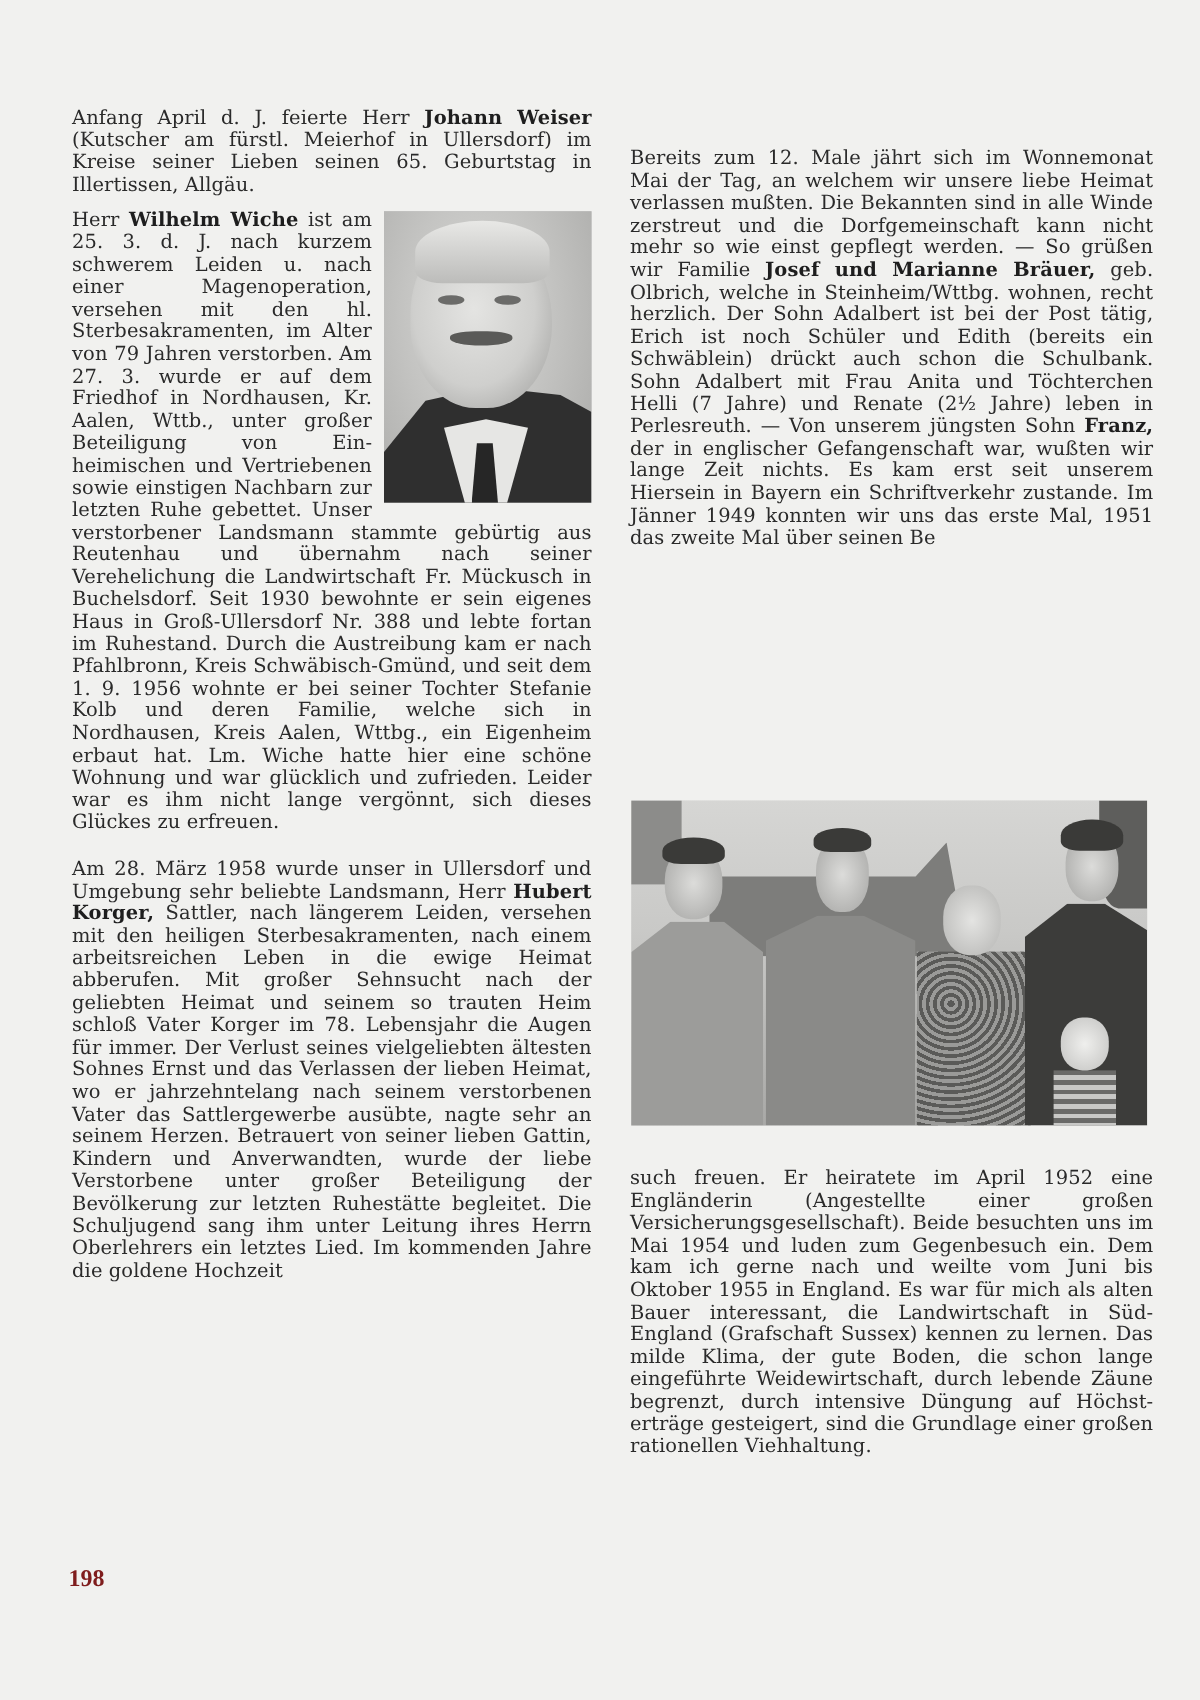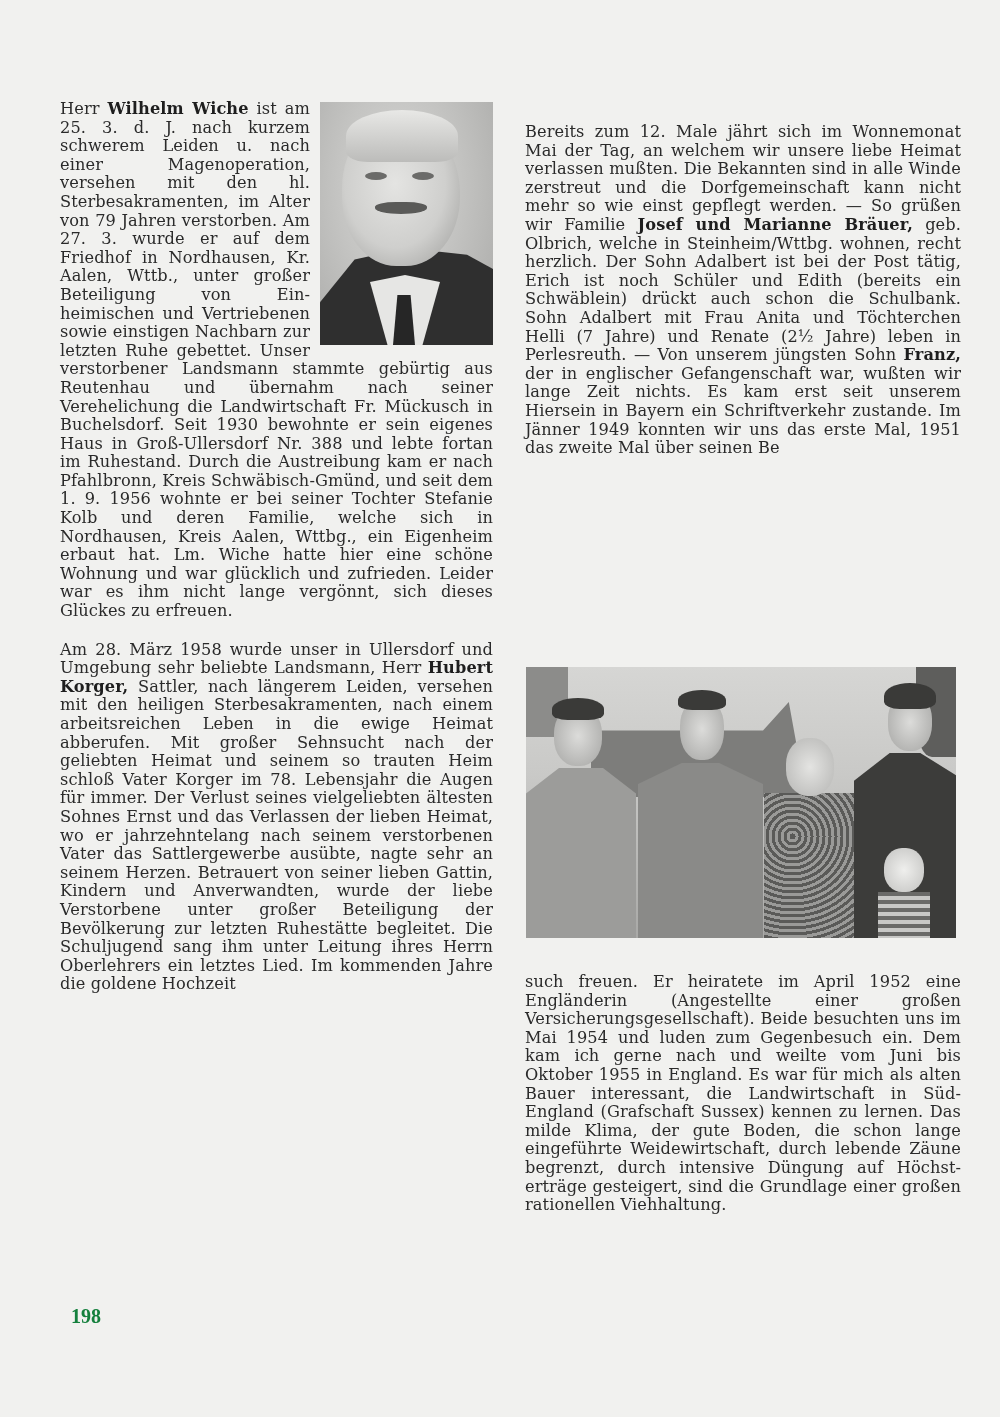--- a/index.html
+++ b/index.html
@@ -80,29 +80,30 @@
   .p3 .body { left: 0; width: 95px; height: 145px; background: repeating-radial-gradient(circle at 30% 30%, #5a5a58 0 3px, #9a9a98 3px 6px); }
   .p4 { left: 328px; width: 102px; height: 255px; }
   .p4 .face { left: 34px; top: 10px; width: 44px; height: 58px; }
   .p4 .hairp { left: 30px; top: 0; width: 52px; height: 26px; }
   .p4 .body { left: 0; width: 102px; height: 185px; background: #3c3c3a; clip-path: polygon(0 15%, 35% 0, 65% 0, 100% 12%, 100% 100%, 0 100%); }
   .p5 { left: 348px; width: 60px; height: 90px; }
   .p5 .face { left: 10px; top: 0; width: 40px; height: 44px; background: radial-gradient(#efefed, #c2c2c0); }
   .p5 .body { left: 4px; width: 52px; height: 46px; background: repeating-linear-gradient(#6a6a68 0 4px, #c8c8c6 4px 8px); }
 
   .page-number {
-    position: absolute; left: 71px; top: 1305px;
+    position: absolute; left: 57px; top: 1305px;
     font-family: "Liberation Serif", serif;
-    font-size: 20px; font-weight: bold; color: #15803d;
+    font-size: 20px; font-weight: bold; color: #7f1d1d;
   }
 </style>
 </head>
 <body>
 
 <div class="col col-left">
+  <p><span>Anfang April d. J. feierte Herr </span><b>Johann Weiser</b><span> (Kutscher am fürstl. Meierhof in Ullersdorf) im Kreise seiner Lieben seinen 65. Geburtstag in Illertissen, Allgäu.</span></p>
 
   <p class="gap-sm">
     <span class="portrait" title="Portrait of Wilhelm Wiche">
       <span class="bg"></span>
       <span class="jacket"></span>
       <span class="collar"></span>
       <span class="tie"></span>
       <span class="head"></span>
       <span class="hair"></span>
       <span class="eye l"></span>

